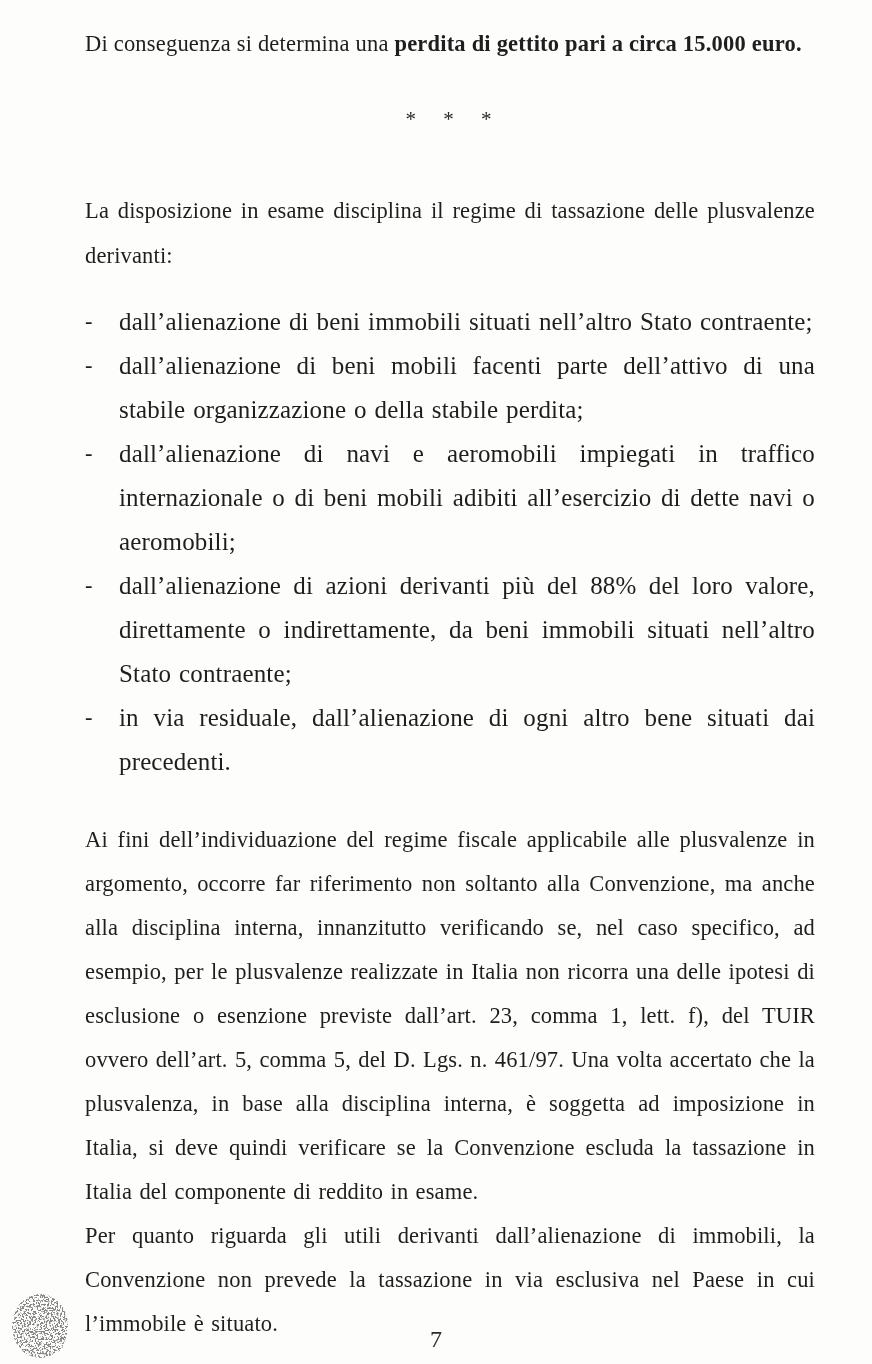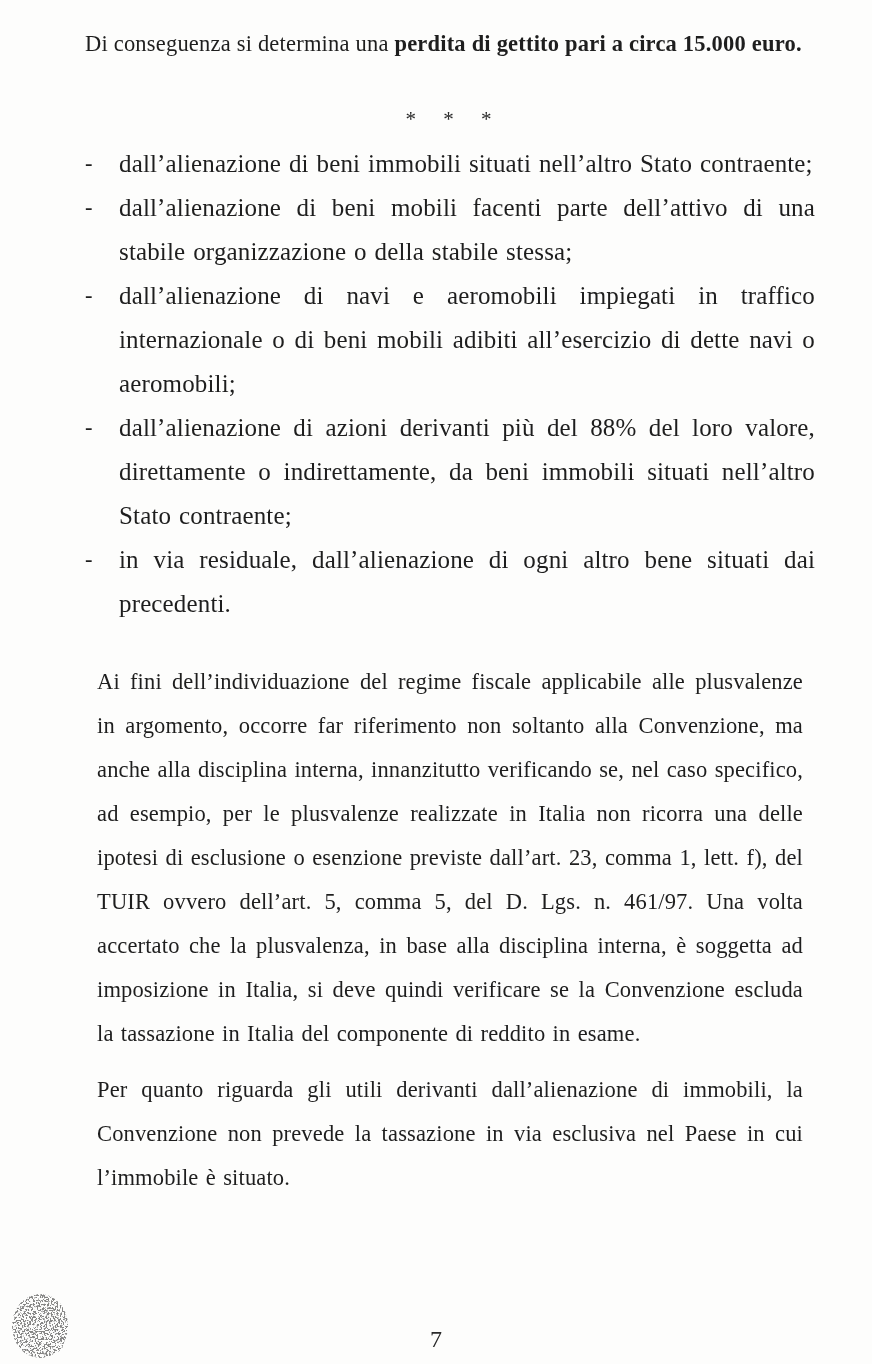--- a/index.html
+++ b/index.html
@@ -78,21 +78,21 @@
     line-height: 44px;
     text-align: justify;
     letter-spacing: 0.15px;
     word-spacing: 1.5px;
   }
   .body-block {
     margin-top: 34px;
   }
   .body-block .para {
     line-height: 44px;
-    margin: 12px;
+    margin: 0;
   }
   .page-number {
     position: absolute;
     left: 0;
     top: 1326px;
     width: 100%;
     text-align: center;
     font-size: 24px;
     color: #2a2a2a;
   }
@@ -109,29 +109,30 @@
 <body>
 
 <div class="page">
   <div class="content">
 
     <p class="intro-line"><span>Di conseguenza si determina una </span><span class="bold">perdita di gettito pari a circa 15.000 euro.</span></p>
 
     <div class="separator">* * *</div>
 
 
+    <p class="para para-first">La disposizione in esame disciplina il regime di tassazione delle plusvalenze derivanti:</p>
 
     <div class="bullet-list">
       <div class="bullet-item">
         <span class="bullet-marker">-</span>
         <span class="bullet-text">dall’alienazione di beni immobili situati nell’altro Stato contraente;</span>
       </div>
       <div class="bullet-item">
         <span class="bullet-marker">-</span>
-        <span class="bullet-text">dall’alienazione di beni mobili facenti parte dell’attivo di una stabile organizzazione o della stabile stessa;</span>
+        <span class="bullet-text">dall’alienazione di beni mobili facenti parte dell’attivo di una stabile organizzazione o della stabile perdita;</span>
       </div>
       <div class="bullet-item">
         <span class="bullet-marker">-</span>
         <span class="bullet-text">dall’alienazione di navi e aeromobili impiegati in traffico internazionale o di beni mobili adibiti all’esercizio di dette navi o aeromobili;</span>
       </div>
       <div class="bullet-item">
         <span class="bullet-marker">-</span>
         <span class="bullet-text">dall’alienazione di azioni derivanti più del 88% del loro valore, direttamente o indirettamente, da beni immobili situati nell’altro Stato contraente;</span>
       </div>
       <div class="bullet-item">

